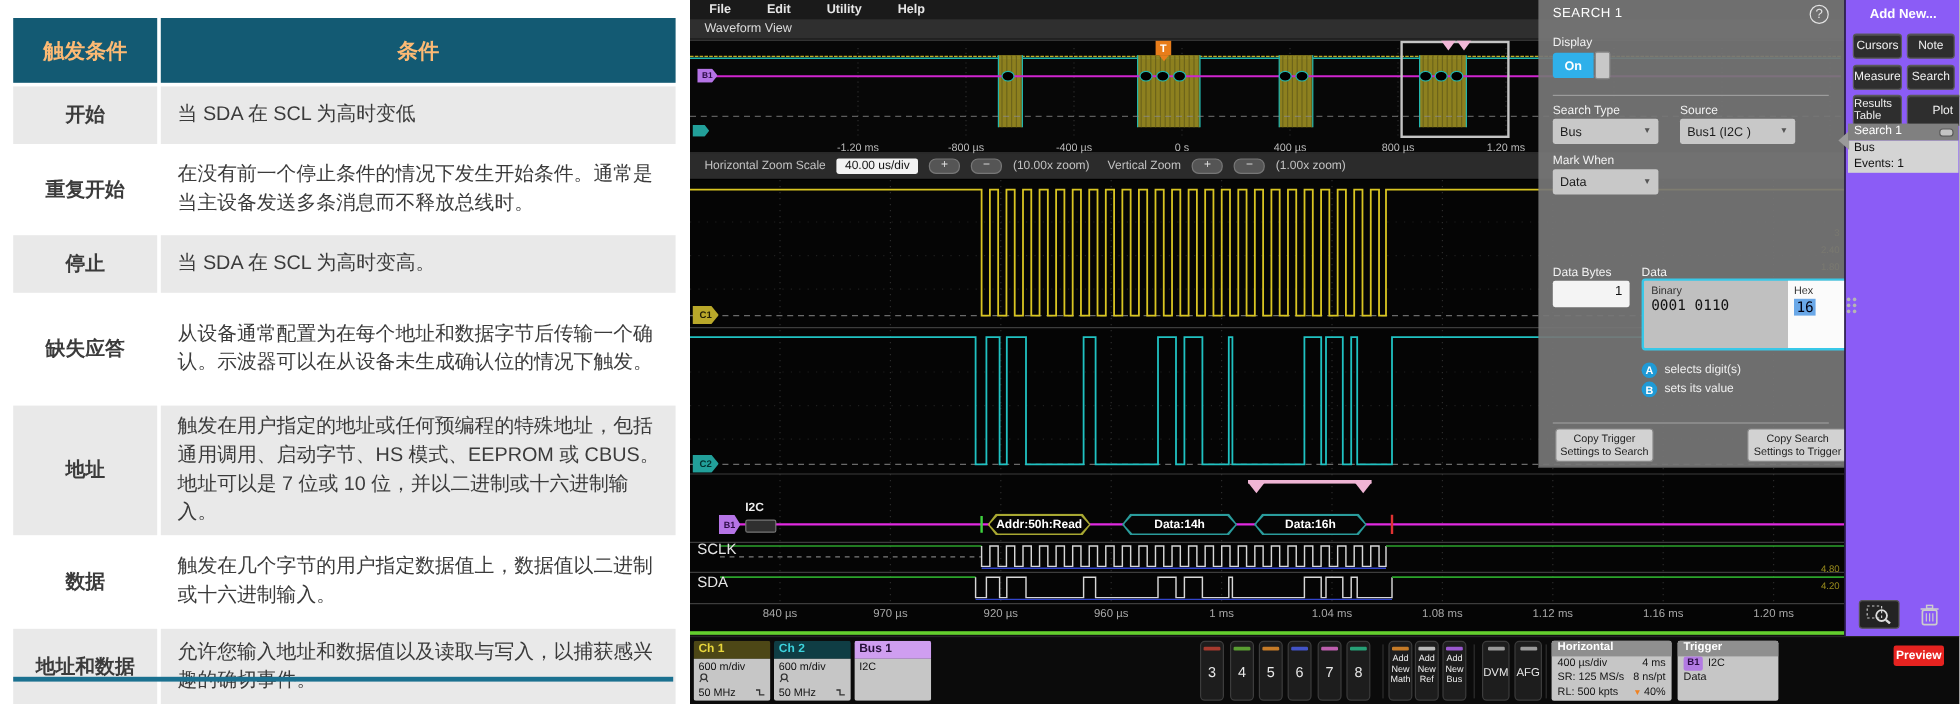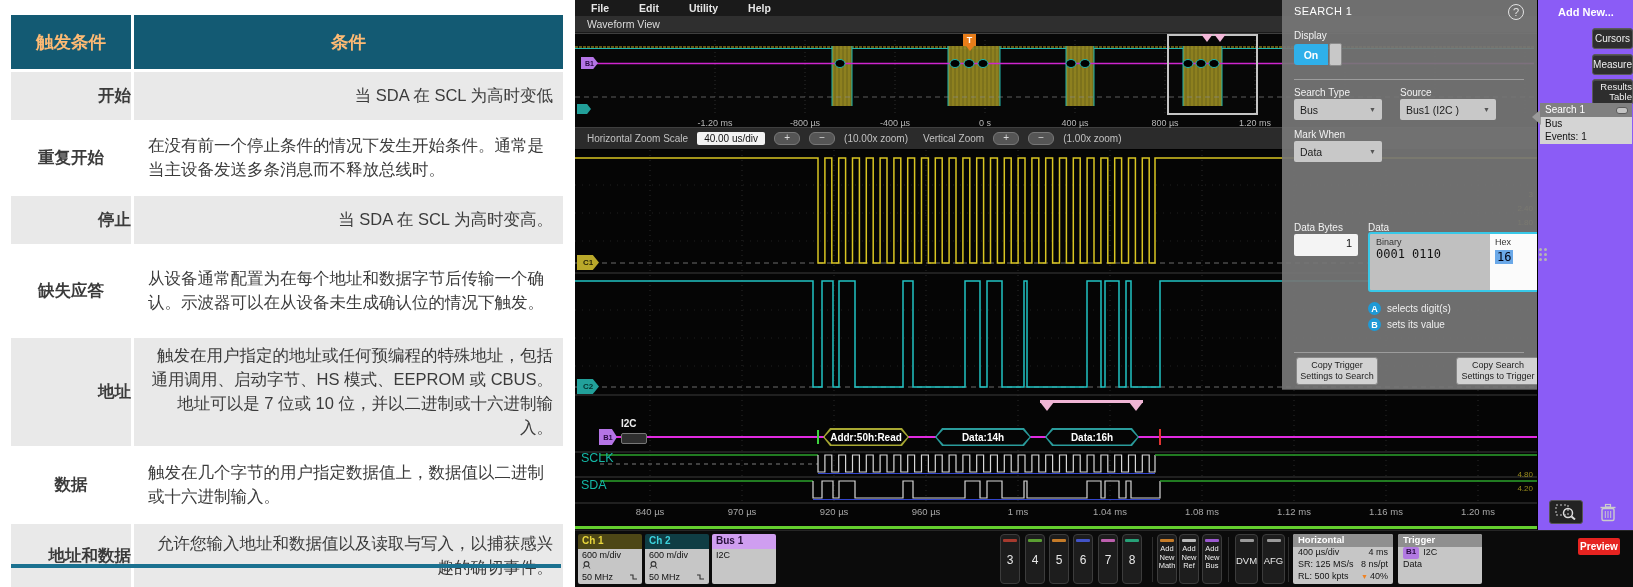--- a/index.html
+++ b/index.html
@@ -5,21 +5,21 @@
   * { margin:0; padding:0; box-sizing:border-box; }
   html,body { background:#fff; }
   body { font-family:"Liberation Sans","DejaVu Sans",sans-serif; }
   .stage { position:relative; width:1633px; height:587px; overflow:hidden; background:#fff; }
 
   
   .left-pane { position:absolute; left:0; top:0; width:575px; height:587px; background:#fff; }
   table.trig { border-collapse:separate; border-spacing:3px; table-layout:fixed; width:558px; margin:12px 0 0 8px; }
   table.trig th { background:#135a73; color:#fdba74; font-size:17.5px; font-weight:bold; height:54px; text-align:center; }
   table.trig td { color:#3b3b3b; font-size:16.5px; vertical-align:middle; }
-  table.trig tr.g td { background:#e9e9e9;text-align:right; }
+  table.trig tr.g td { background:#e9e9e9; }
   table.trig td.c1 { font-weight:bold; text-align:center; width:120px; }
   table.trig td.c2 { padding:6px 10px 6px 14px; line-height:1.45; }
   .tbl-bottom { position:absolute; left:11px; top:564px; width:550px; height:4px; background:#1b7190; }
 
   
   .scope { position:absolute; left:575px; top:0; width:1058px; height:587px; background:#111; overflow:hidden; }
   .menubar { position:absolute; left:0; top:0; width:962px; height:16px; background:#1a1a1a; display:flex; gap:30px; padding-left:16px; align-items:center; }
   .menubar span { color:#e6e6e6; font-size:10.5px; font-weight:bold; }
   .tabbar { position:absolute; left:0; top:16px; width:962px; height:17px; background:#2f2f2f; border-bottom:1px solid #1a1a1a; display:flex; align-items:center; }
   .tabbar span { color:#dcdcdc; font-size:10.5px; padding-left:12px; }
@@ -34,21 +34,21 @@
   .ovc2 { position:absolute; left:2px; top:70px; width:14px; height:10px; background:#22a09a; clip-path:polygon(0 0,72% 0,100% 50%,72% 100%,0 100%); }
 
   .zoombar { position:absolute; left:0; top:128px; width:962px; height:22px; background:#2b2b2b; border-bottom:1px solid #000; display:flex; align-items:center; gap:9px; padding-left:12px; }
   .zoombar .lbl { color:#c2c2c2; font-size:10px; }
   .zoombar .val { background:#f2f2f2; color:#111; font-size:10px; border-radius:2px; padding:1px 7px; }
   .zbtn { width:26px; height:13px; background:#555; border:1px solid #777; border-radius:6px; color:#ddd; font-size:10px; line-height:10px; text-align:center; }
 
   .mainview { position:absolute; left:0; top:150px; width:962px; height:378px; background:#050505; overflow:hidden; }
   .mv-label { position:absolute; top:356px; transform:translateX(-50%); font-size:9.5px; color:#a8a8a8; white-space:nowrap; }
   .cbadge { position:absolute; clip-path:polygon(0 0,72% 0,100% 50%,72% 100%,0 100%); display:grid; place-items:center; font-size:8px; font-weight:bold; }
-  .diglbl { position:absolute; color:#14b8a6; font-size:12.5px; }
+  .diglbl { position:absolute; color:#e5e5e5; font-size:12.5px; }
   .decobox { position:absolute; height:18px; display:grid; place-items:center; font-size:10px; font-weight:bold; color:#fff; clip-path:polygon(7px 0,calc(100% - 7px) 0,100% 50%,calc(100% - 7px) 100%,7px 100%,0 50%); }
   .decobox::before { content:''; position:absolute; inset:1.5px; background:#050505; clip-path:inherit; }
   .decobox span { position:relative; z-index:1; }
   .i2c-lbl { position:absolute; left:46px; top:268px; color:#eee; font-size:10px; font-weight:bold; }
   .i2c-box { position:absolute; left:46px; top:283px; width:26px; height:11px; background:#2f2f2f; border:1px solid #777; border-radius:2px; }
   .vscale { position:absolute; left:928px; width:30px; text-align:right; font-size:8px; color:#b0a020; opacity:.85; }
   .greenline { position:absolute; left:0; top:526px; width:962px; height:2.5px; background:#64cf2e; z-index:2; }
 
   
   .spanel { position:absolute; left:707px; top:0; width:256px; height:390px; background:rgba(118,118,118,.93); z-index:6; border-bottom:1px solid #4a4a4a; }
@@ -67,21 +67,21 @@
   .databox .binv { font-family:"DejaVu Sans Mono",monospace; font-size:12px; color:#111; }
   .hexsec { position:absolute; right:0; top:0; width:48px; height:100%; background:#fbfbfb; padding:3px 5px; }
   .hexsel { background:#6aa8e8; color:#001; font-family:"DejaVu Sans Mono",monospace; font-size:12px; padding:0 2px; }
   .hintrow { position:absolute; display:flex; gap:6px; align-items:center; color:#efefef; font-size:10px; }
   .hintb { width:13px; height:13px; border-radius:50%; background:#1f9ad6; color:#fff; font-size:9px; font-weight:bold; display:grid; place-items:center; }
   .copybtn { position:absolute; top:357px; height:28px; background:#d2d2d2; border:1px solid #888; border-radius:3px; color:#222; font-size:9px; text-align:center; line-height:1.25; padding-top:2px; white-space:pre-line; }
 
   
   .sidebar { position:absolute; left:962px; top:0; width:96px; height:530px; background:#8b5cf6; border-left:1px solid #000; z-index:7; }
   .sb-title { position:absolute; left:0; top:6px; width:96px; text-align:center; color:#fff; font-size:11px; font-weight:bold; }
-  .sbtn { position:absolute; background:#2e2e2e; border:1px solid #5a5a5a; border-radius:3px; color:#f0f0f0; font-size:10px; display:grid; place-items:center; text-align:right; line-height:1.1; box-shadow:inset 0 1px 0 #4a4a4a;margin-left:48px; }
+  .sbtn { position:absolute; background:#2e2e2e; border:1px solid #5a5a5a; border-radius:3px; color:#f0f0f0; font-size:10px; display:grid; place-items:center; text-align:left; line-height:1.1; box-shadow:inset 0 1px 0 #4a4a4a; }
   .sitem { position:absolute; left:2px; top:103px; width:92px; }
   .sitem .hd { height:14px; background:#808080; color:#fff; font-size:10px; padding:1px 5px; position:relative; }
   .sitem .pill { position:absolute; right:4px; top:3.5px; width:12px; height:7px; background:#c4c4c4; border:1px solid #5a5a5a; border-radius:3px; }
   .sitem .bd { height:27px; background:#d4d4d4; color:#111; font-size:10px; padding:1px 5px; line-height:1.25; }
   .sitem .tri { position:absolute; left:-8px; top:6px; width:0; height:0; border:8px solid transparent; border-right:9px solid #9a9a9a; border-left:0; }
   .grip { position:absolute; left:1px; top:248px; display:grid; grid-template-columns:3px 3px; gap:2px; }
   .grip i { width:3px; height:3px; border-radius:50%; background:#b5b5b5; }
   .toolbtn { position:absolute; top:500px; height:24px; background:#232323; border:1px solid #555; border-radius:3px; display:grid; place-items:center; }
 
   

